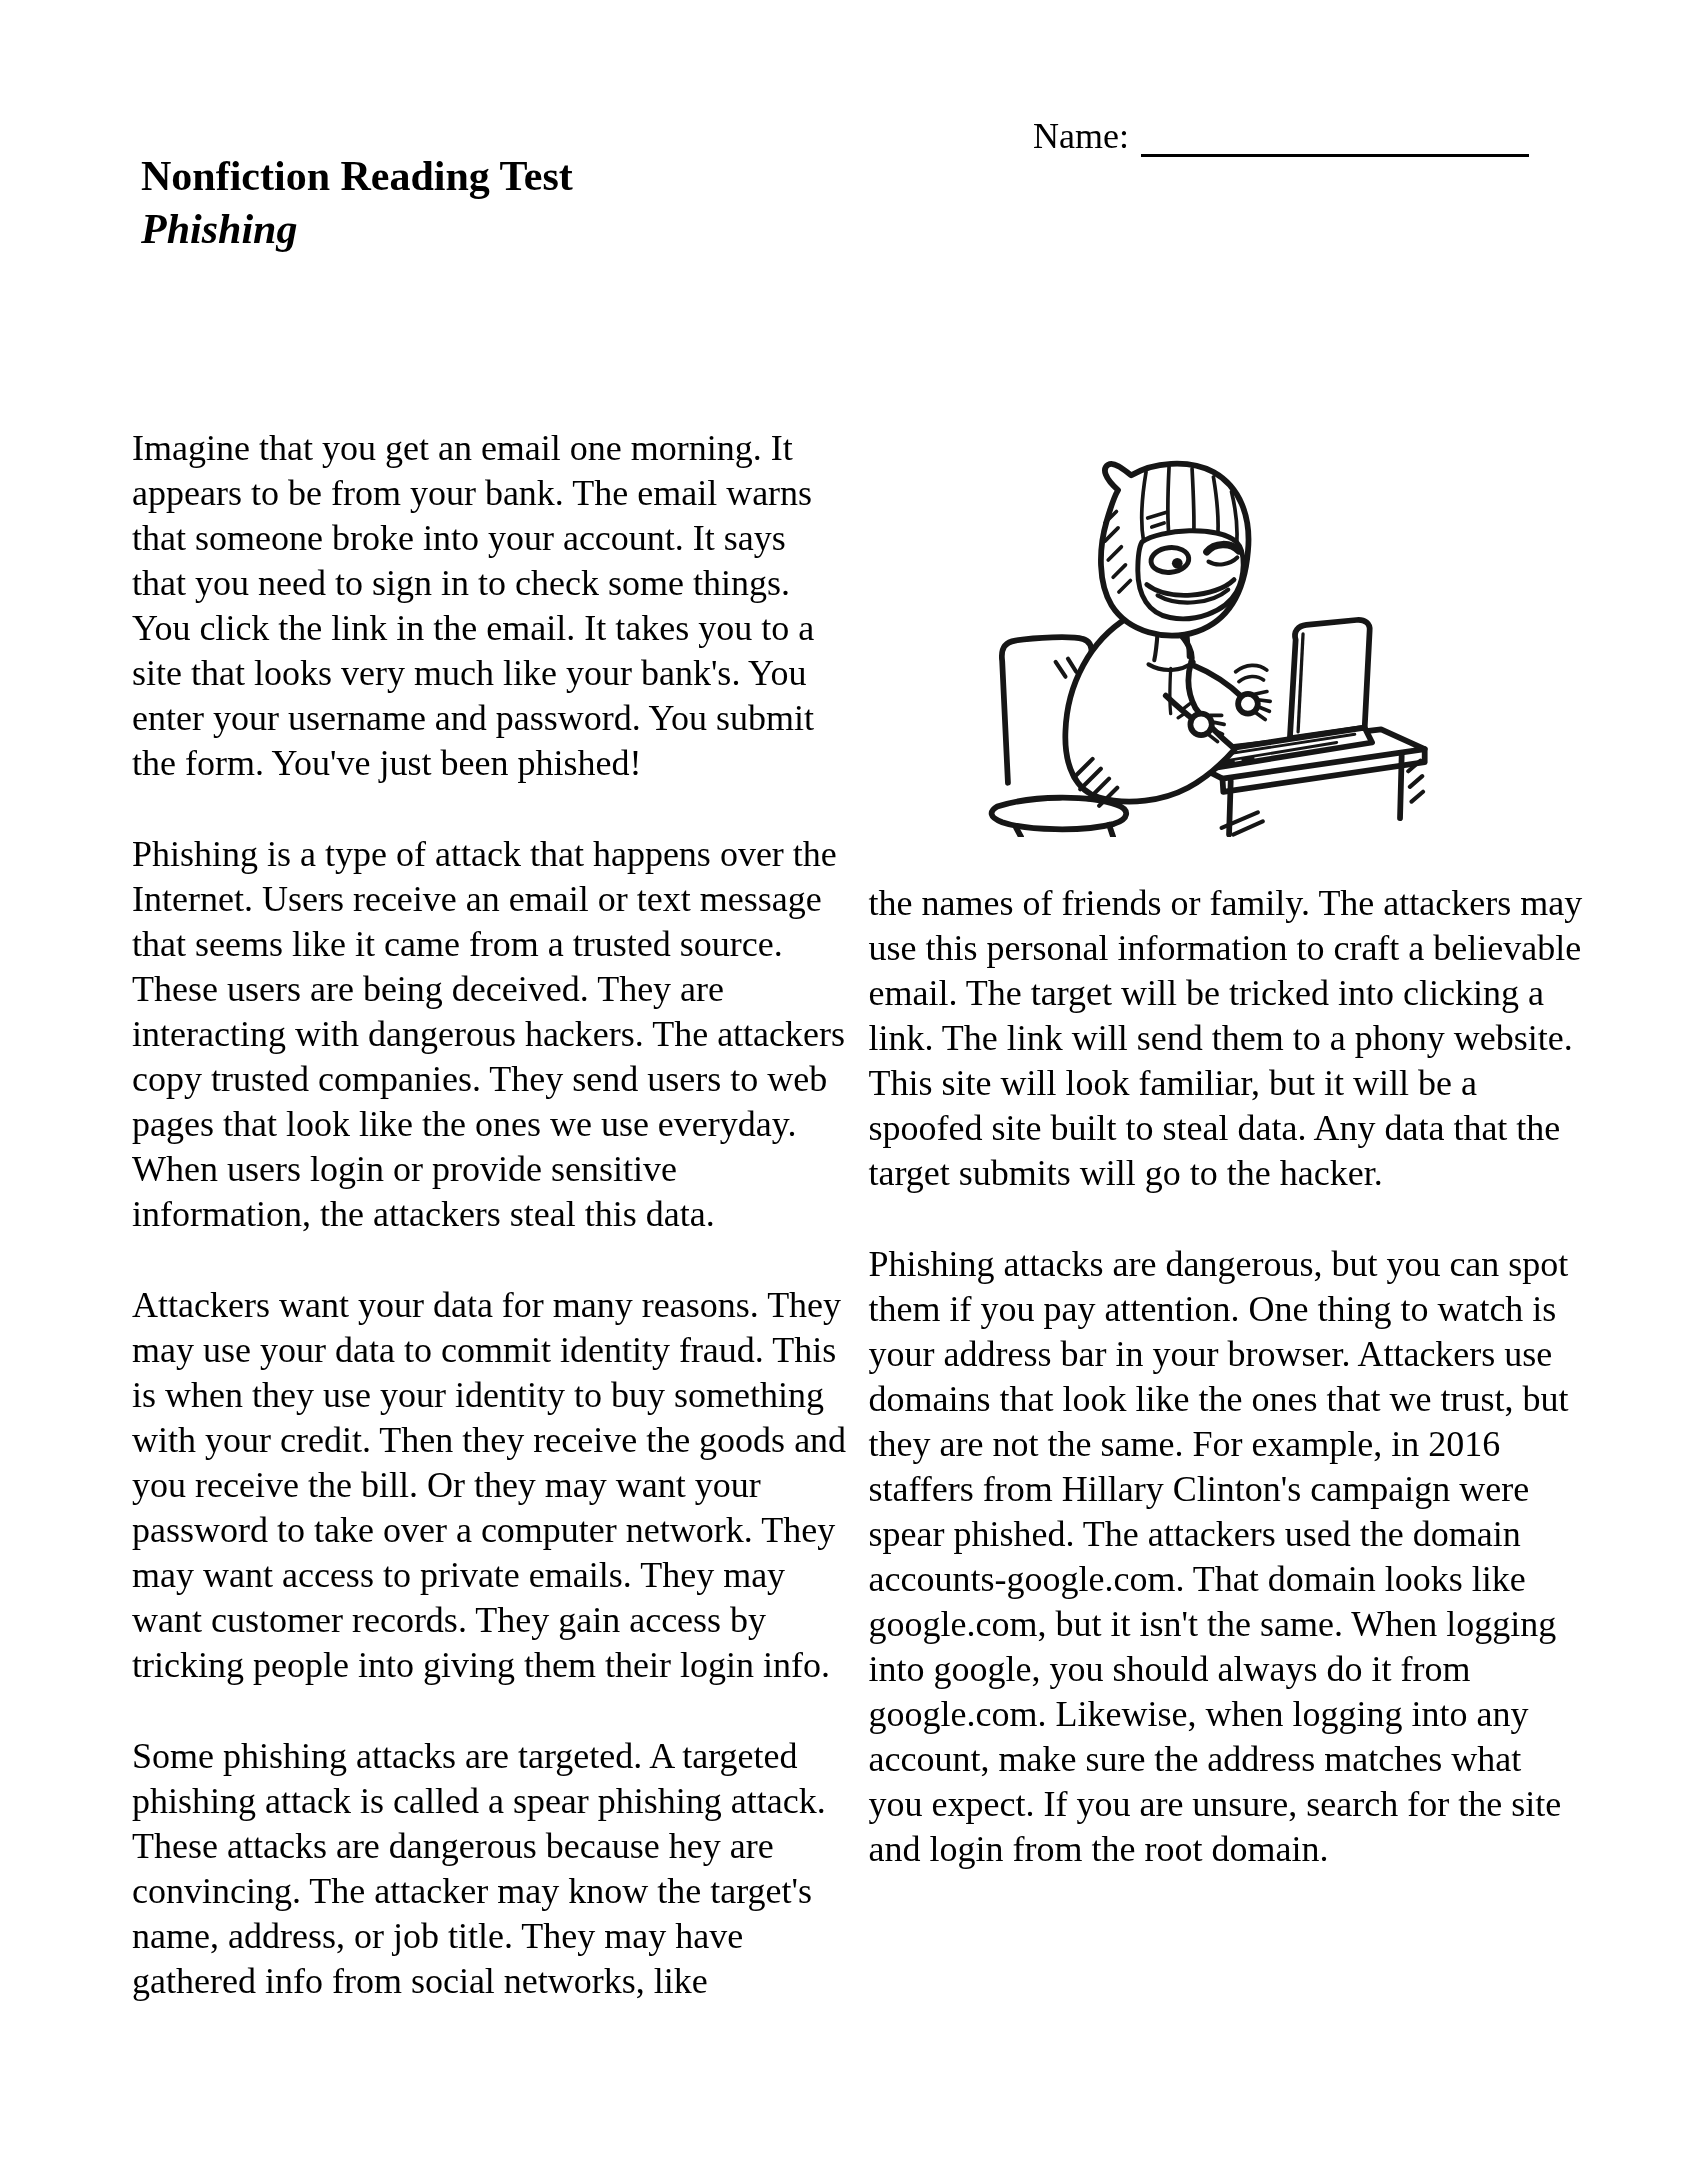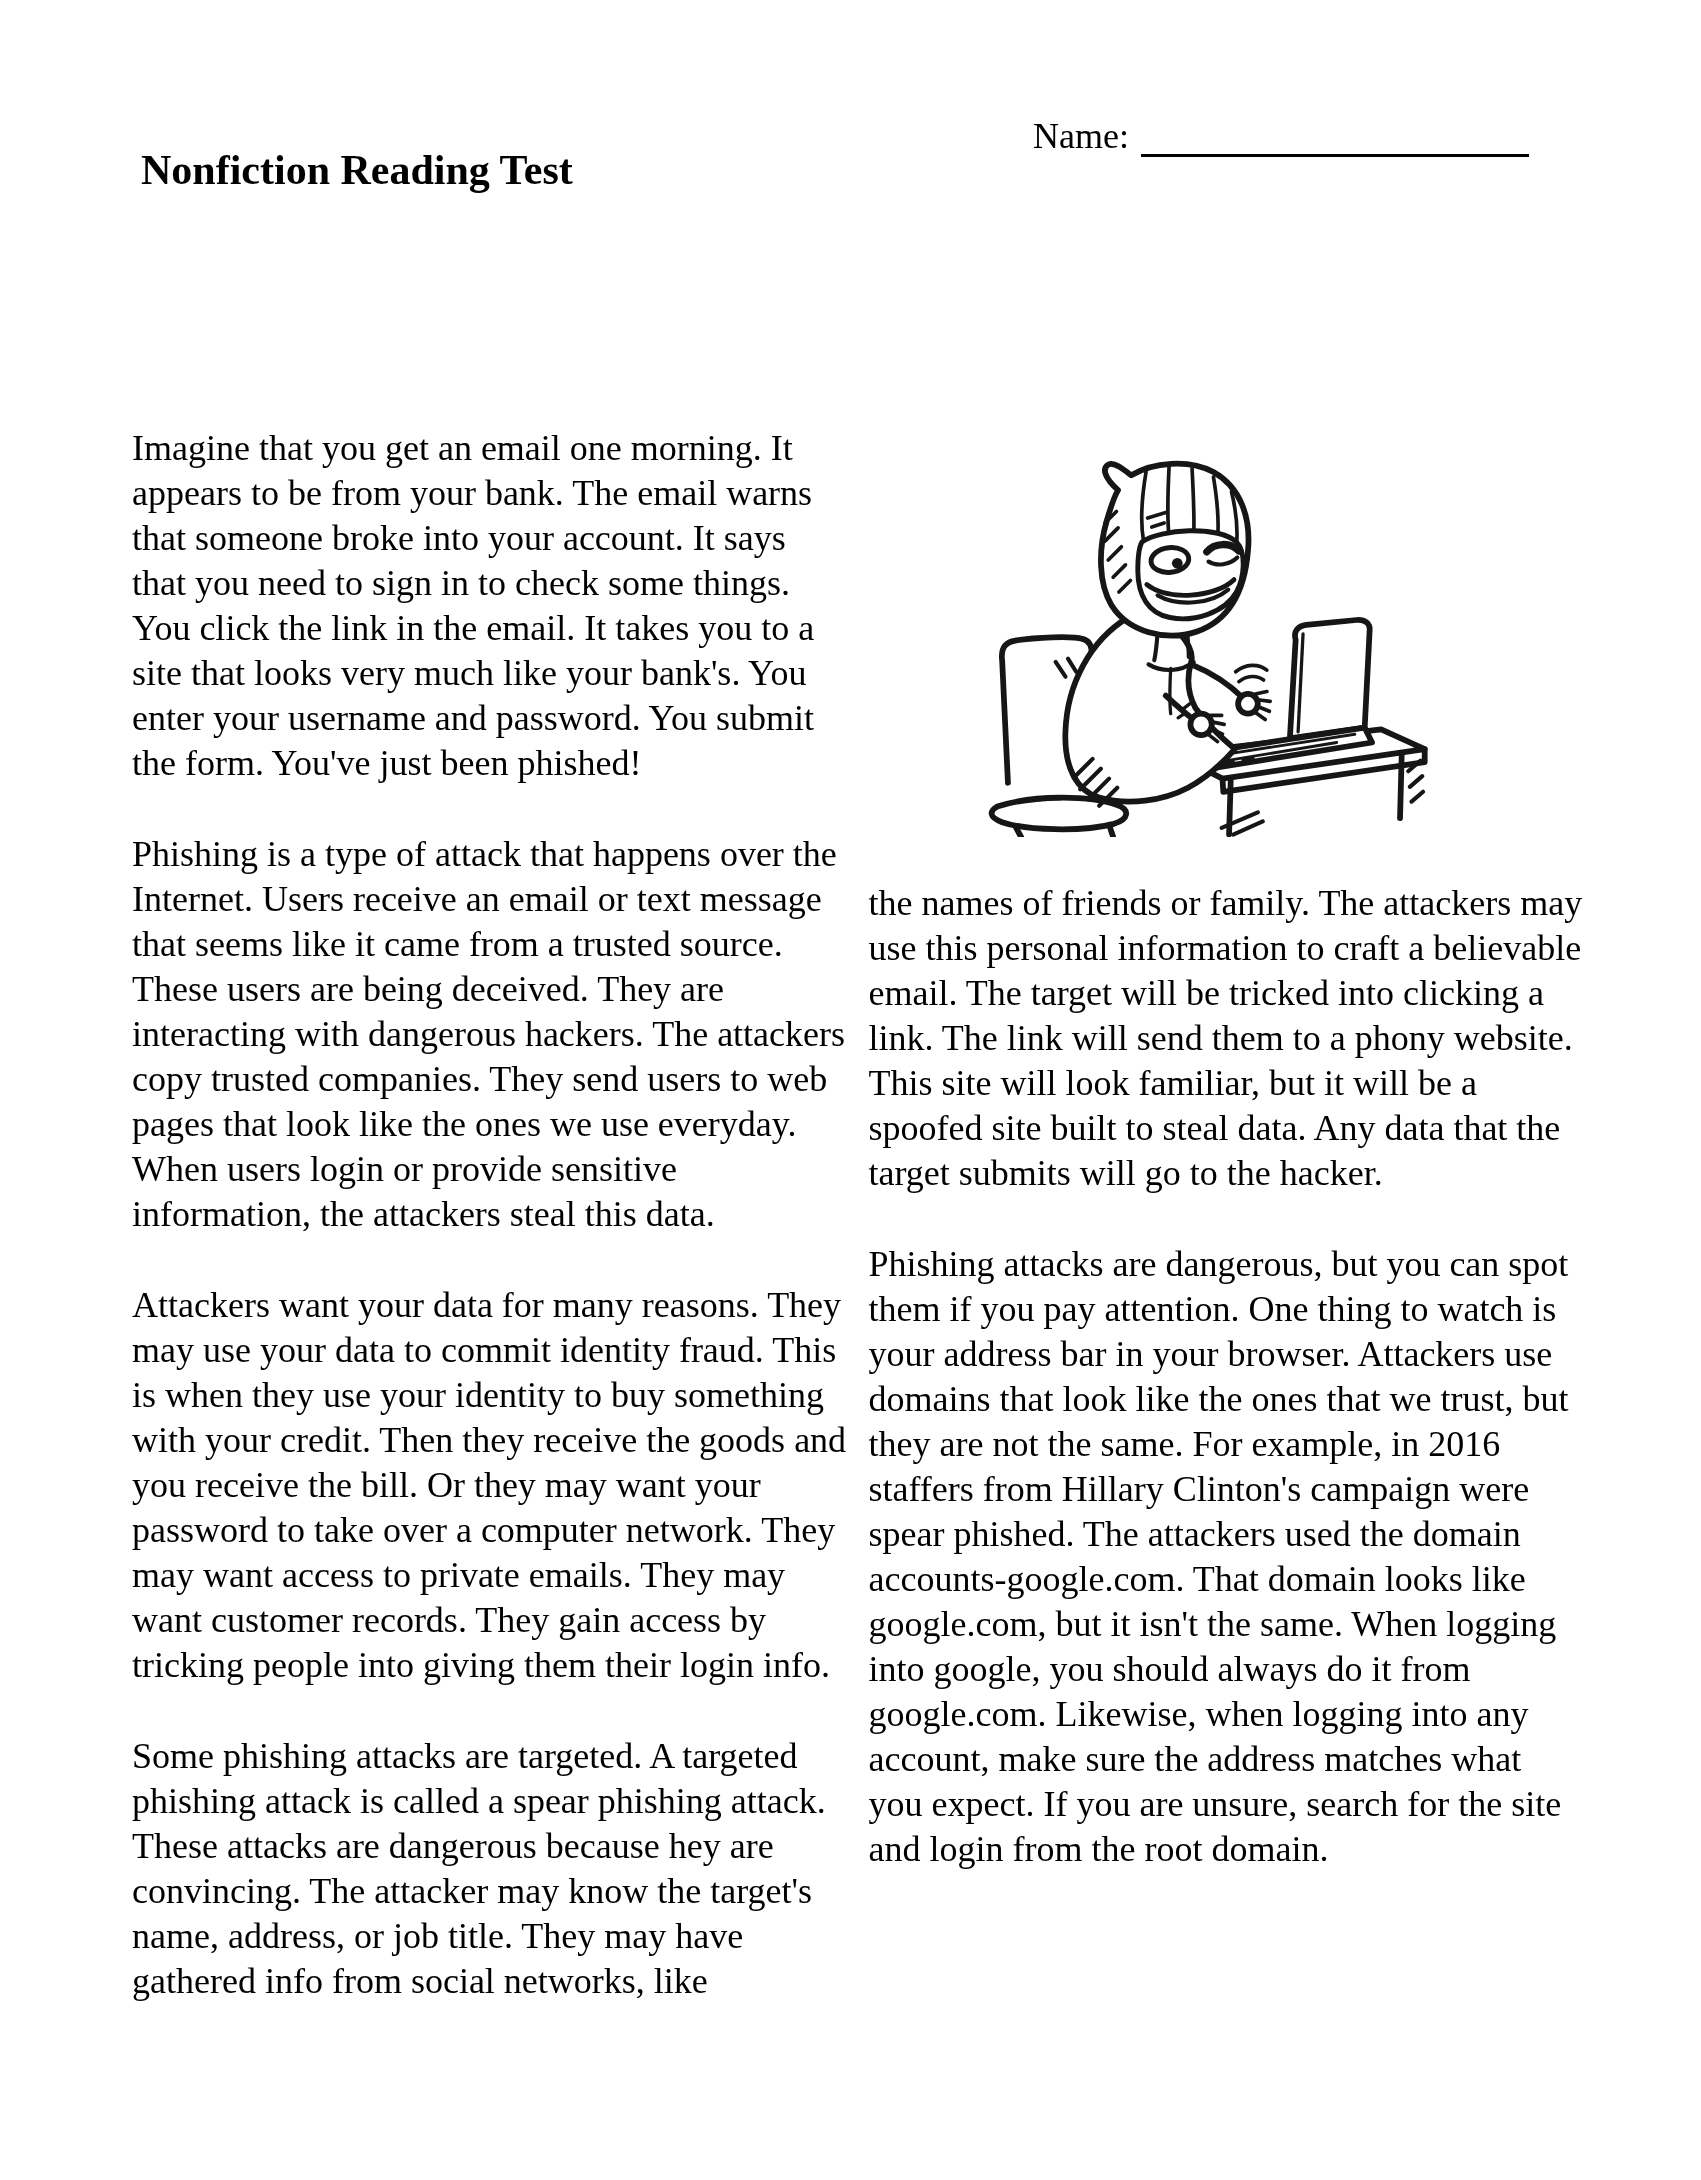--- a/index.html
+++ b/index.html
@@ -22,21 +22,21 @@
     font-size: 36px;
     line-height: 41px;
   }
   .name-blank {
     display: inline-block;
     width: 388px;
     height: 36px;
     margin-left: 12px;
     border-bottom: 3.4px solid #000;
   }
-  .header { position: absolute; left: 141px; top: 144px; }
+  .header { position: absolute; left: 141px; top: 150px; }
   .title {
     font-size: 42px;
     font-weight: bold;
     line-height: 53px;
     margin: 0;
   }
   .subtitle {
     font-size: 42px;
     font-weight: bold;
     font-style: italic;
@@ -77,20 +77,21 @@
 
 <div class="page">
 
   <div class="name-block">
     <span>Name:</span>
     <span class="name-blank"></span>
   </div>
 
   <div class="header">
     <div class="title">Nonfiction Reading Test</div>
+    <div class="subtitle">Phishing</div>
   </div>
 
 
   <div class="columns">
 
     <div class="col">
       <p>Imagine that you get an email one morning. It appears to be from your bank. The email warns that someone broke into your account. It says that you need to sign in to check some things. You click the link in the email. It takes you to a site that looks very much like your bank's. You enter your username and password. You submit the form. You've just been phished!</p>
       <p>Phishing is a type of attack that happens over the Internet. Users receive an email or text message that seems like it came from a trusted source. These users are being deceived. They are interacting with dangerous hackers. The attackers copy trusted companies. They send users to web pages that look like the ones we use everyday. When users login or provide sensitive information, the attackers steal this data.</p>
       <p>Attackers want your data for many reasons. They may use your data to commit identity fraud. This is when they use your identity to buy something with your credit. Then they receive the goods and you receive the bill. Or they may want your password to take over a computer network. They may want access to private emails. They may want customer records. They gain access by tricking people into giving them their login info.</p>
       <p>Some phishing attacks are targeted. A targeted phishing attack is called a spear phishing attack. These attacks are dangerous because hey are convincing. The attacker may know the target's name, address, or job title. They may have gathered info from social networks, like</p>

